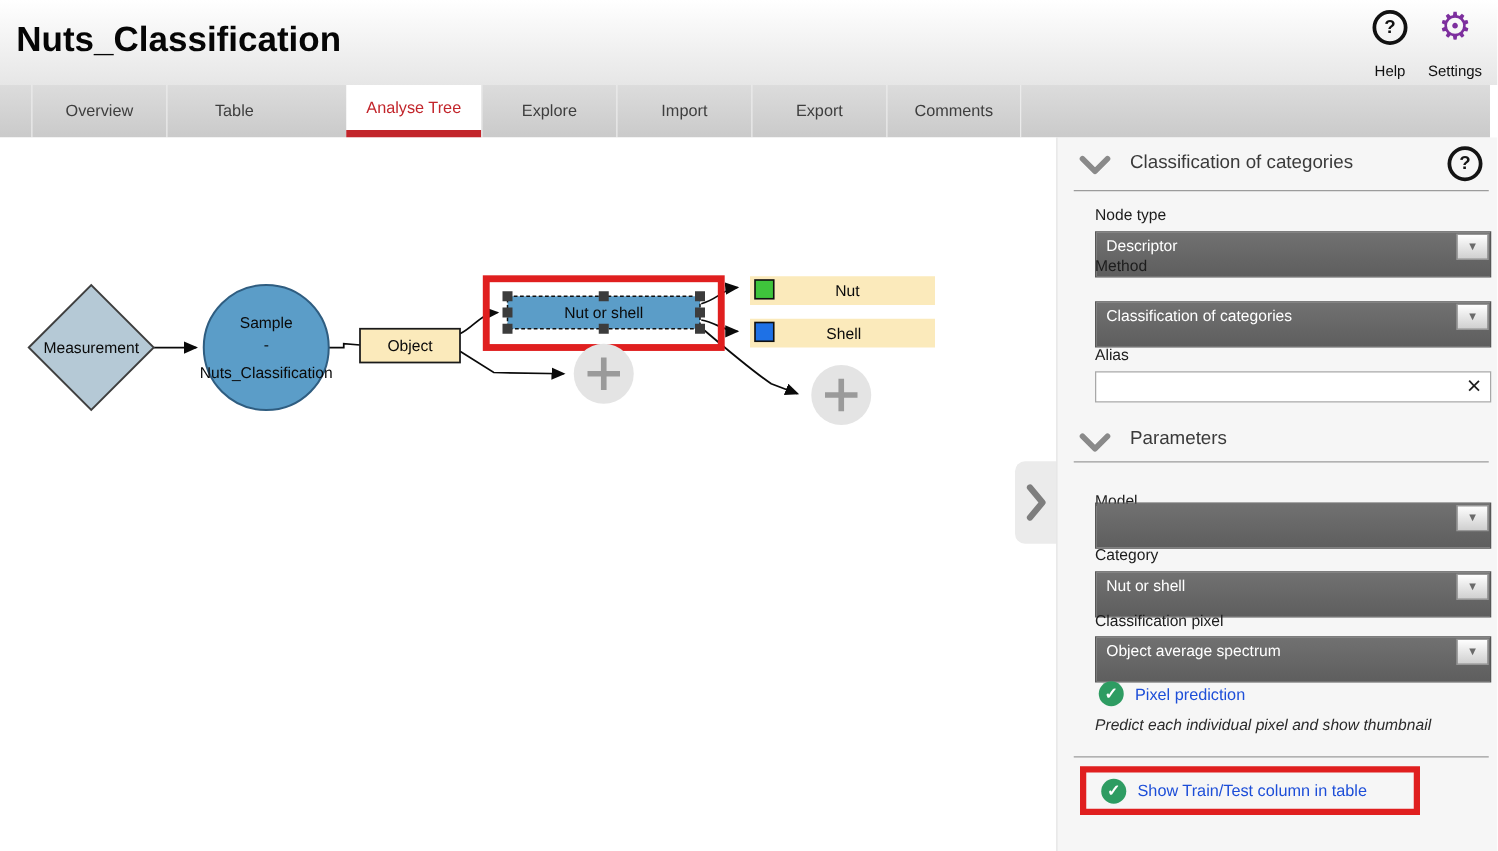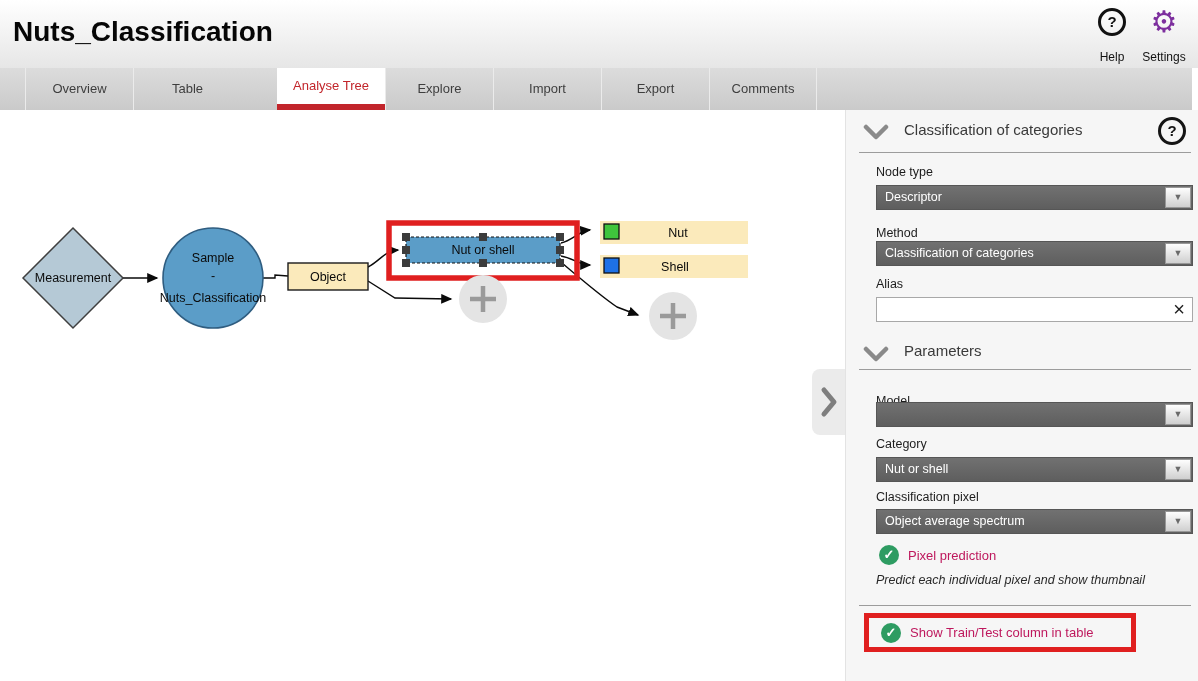--- a/index.html
+++ b/index.html
@@ -56,21 +56,21 @@
   }
   .sec-title{position:absolute;font-size:15px;color:#3a3a3a;}
   .chev{position:absolute;left:17px;}
   .panel-help{
     position:absolute;right:12px;width:22px;height:22px;border:3px solid #141414;border-radius:50%;
     font-size:15px;font-weight:bold;color:#141414;line-height:22px;text-align:center;cursor:pointer;
   }
   .hline{position:absolute;left:13px;width:332px;border-top:1px solid #9c9c9c;}
   .field-label{position:absolute;left:30px;font-size:12.5px;color:#1c1c1c;}
   .dropdown{
-    position:absolute;left:30px;width:317px;height:25px;box-sizing:border-box;
+    position:absolute;left:30px;width:317px;height:37px;box-sizing:border-box;
     background:linear-gradient(#717171,#5e5e5e);border:1px solid #565656;cursor:pointer;
   }
   .dd-value{
     position:absolute;left:8px;top:0;right:30px;height:23px;line-height:23px;
     font-size:12.5px;color:#ffffff;white-space:nowrap;overflow:hidden;
   }
   .dd-btn{
     position:absolute;top:1px;right:1px;width:26px;height:21px;box-sizing:border-box;
     background:linear-gradient(#fefefe,#cfcfcf);border:1px solid #979797;
     font-size:9px;color:#6a6a6a;text-align:center;line-height:19px;cursor:pointer;
@@ -81,21 +81,21 @@
   }
   .input-value{position:absolute;left:6px;top:3px;font-size:12.5px;color:#111;}
   .clear-x{
     position:absolute;right:7px;top:0px;font-size:20px;color:#1d1d1d;cursor:pointer;line-height:23px;
   }
   .check-row{position:absolute;display:flex;align-items:center;gap:9px;}
   .check-circle{
     width:20px;height:20px;border-radius:50%;background:#2e9c62;color:#fff;
     font-size:13px;font-weight:bold;line-height:20px;text-align:center;flex:0 0 auto;cursor:pointer;
   }
-  .check-label{font-size:13px;color:#be185d;}
+  .check-label{font-size:13px;color:#1d4ed8;}
   .note{position:absolute;left:30px;font-size:12.5px;font-style:italic;color:#2a2a2a;}
   .red-annotation{
     position:absolute;border:5px solid #e01f1f;box-sizing:border-box;
     display:flex;align-items:center;padding-left:12px;gap:9px;
   }
 </style>
 </head>
 <body>
 
 <div class="header">
@@ -216,21 +216,21 @@
   <div class="sec-title" style="left:58px;top:11px;">Classification of categories</div>
   <div class="panel-help" style="top:7px;"><span>?</span></div>
   <div class="hline" style="top:42px;"></div>
 
   <div class="field-label" style="top:55px;">Node type</div>
   <div class="dropdown" style="top:75px;">
     <span class="dd-value">Descriptor</span>
     <span class="dd-btn">▼</span>
   </div>
 
-  <div class="field-label" style="top:116px;">Method</div>
+  <div class="field-label" style="top:96px;">Method</div>
   <div class="dropdown" style="top:131px;">
     <span class="dd-value">Classification of categories</span>
     <span class="dd-btn">▼</span>
   </div>
 
   <div class="field-label" style="top:167px;">Alias</div>
   <div class="text-input" style="top:187px;">
     <span class="input-value"></span>
     <span class="clear-x">×</span>
   </div>

